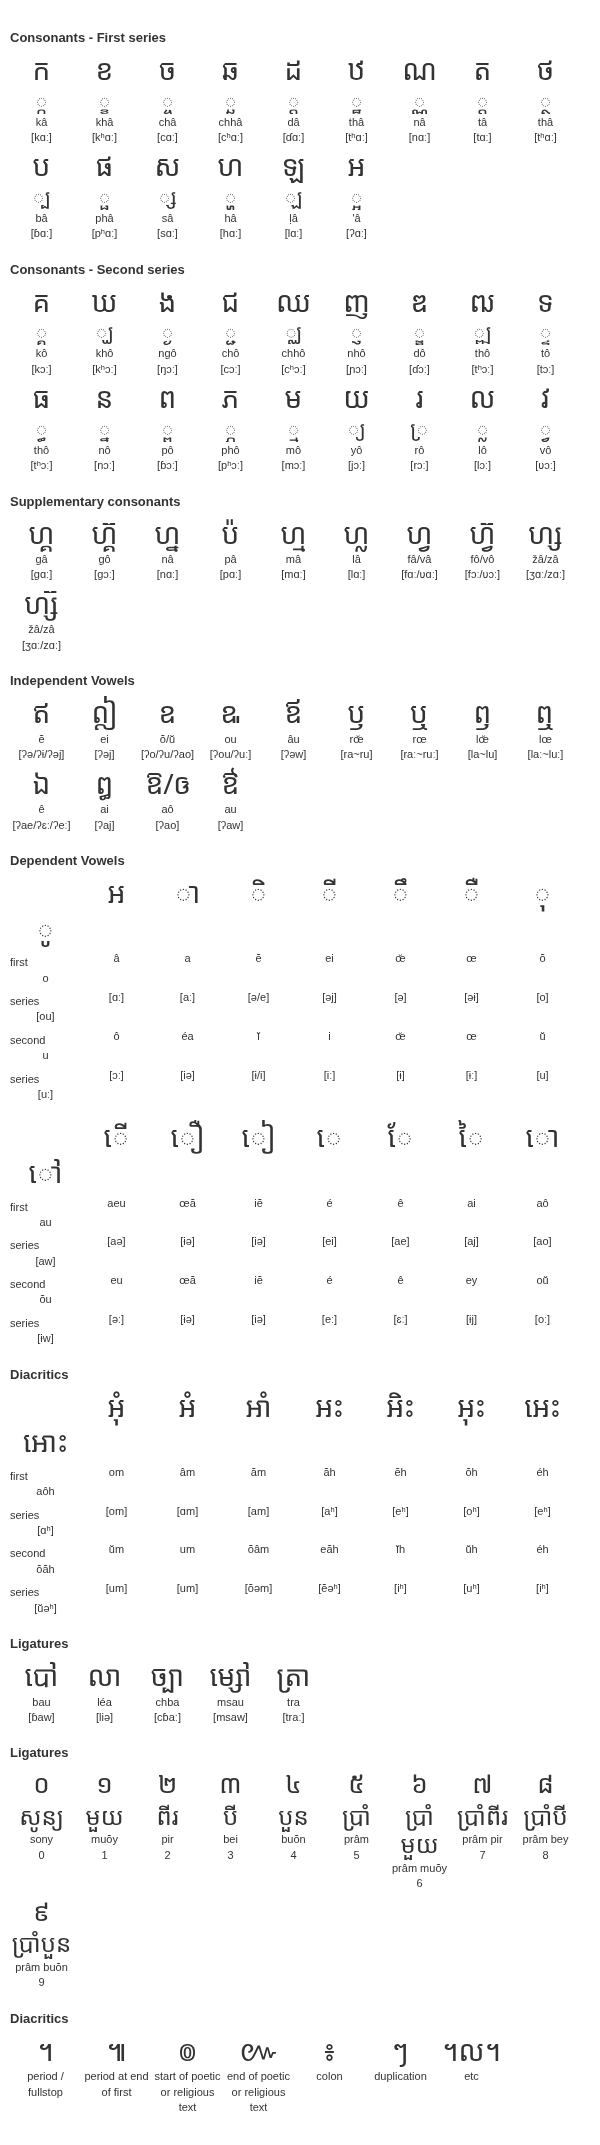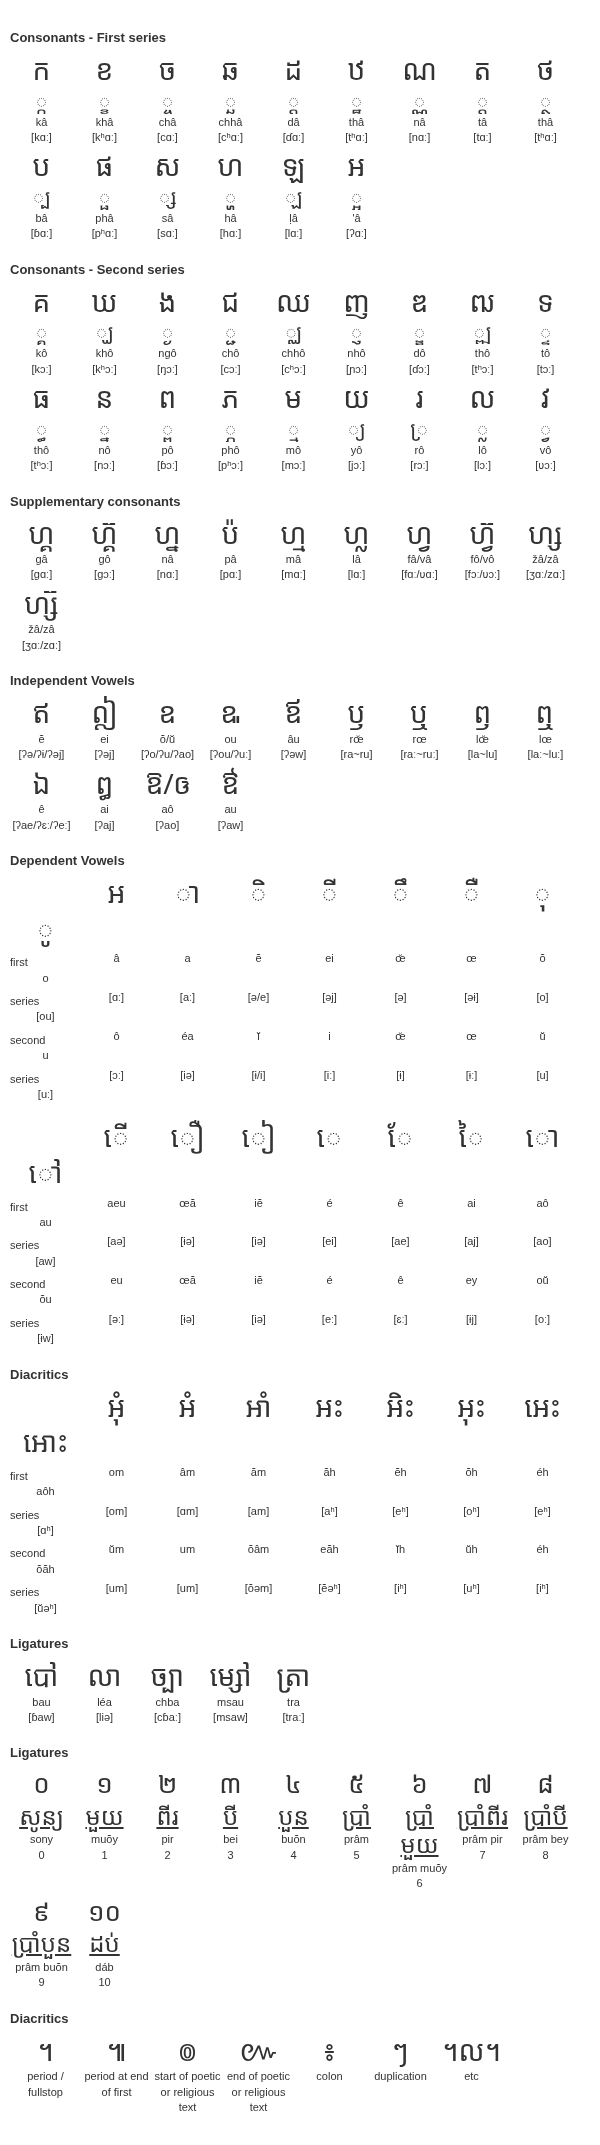--- a/index.html
+++ b/index.html
@@ -52,21 +52,21 @@
   .w9 .cell { width: 63px; }
   .w8 .cell { width: 71px; }
   .label-cell {
     width: 50px;
     text-align: left;
     align-items: flex-start;
     justify-content: center;
     font-size: 11px;
     padding-top: 4px;
   }
-  .small-glyph { font-size: 24px; text-decoration: underline; }
+  .small-glyph { font-size: 24px; }
   .num-glyph { font-size: 26px; }
 </style>
 </head>
 <body>
 
 <div class="section-title">Consonants - First series</div>
 <div id="cons1-container">
     <div class="row w9">
       <div class="cell">
         <div class="glyph">ក</div>
@@ -913,26 +913,20 @@
         <div class="rom">8</div>
       </div>
     </div>
     <div class="row w9">
       <div class="cell">
         <div class="glyph num-glyph">៩</div>
         <div class="sub small-glyph">ប្រាំបួន</div>
         <div class="rom">prâm buŏn</div>
         <div class="rom">9</div>
       </div>
-      <div class="cell">
-        <div class="glyph num-glyph">១០</div>
-        <div class="sub small-glyph">ដប់</div>
-        <div class="rom">dáb</div>
-        <div class="rom">10</div>
-      </div>
     </div>
   </div>
 
 <div class="section-title">Diacritics</div>
 <div id="punc-container">
     <div class="row w8">
       <div class="cell">
         <div class="glyph">។</div>
         <div class="rom">period / fullstop</div>
       </div>

